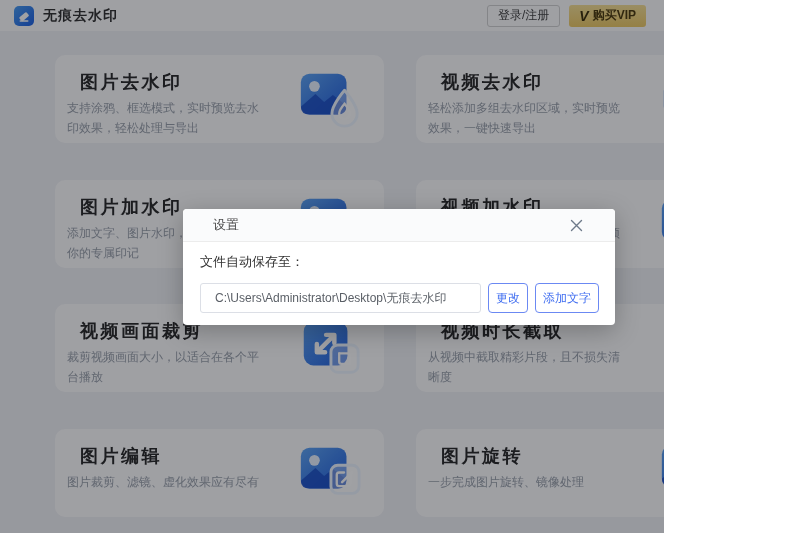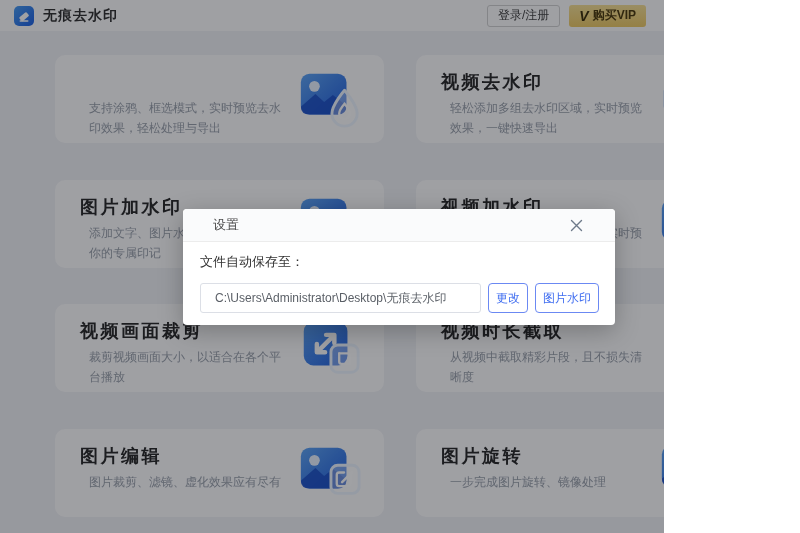--- a/index.html
+++ b/index.html
@@ -19,21 +19,21 @@
   .btn-vip { height:22px; padding:0 10px; border:none; border-radius:3px;
     background:linear-gradient(180deg,#f6e096,#edca66); font-size:12px; color:#4d3c10; font-weight:700;
     display:flex; align-items:center; gap:4px; margin-right:12px; cursor:pointer; }
   .vip-v { font-weight:900; font-size:14px; color:#3c2f0c; font-style:italic; }
   .winbtn { width:30px; height:31px; display:flex; align-items:center; justify-content:center; margin:0 2px; cursor:pointer; }
   .winbtn svg { display:block; }
 
   
   .card { position:absolute; width:329px; height:88px; background:#fdfdfe; border-radius:10px; z-index:1; cursor:pointer; }
   .card-title { position:absolute; left:25px; top:15px; font-size:18px; font-weight:700; color:#2b2b2b; letter-spacing:2.5px; }
-  .card-desc { position:absolute; left:34px; top:43px; width:202px; font-size:12px; line-height:20px; color:#9aa1ab; }
+  .card-desc { position:absolute; left:12px; top:43px; width:202px; font-size:12px; line-height:20px; color:#9aa1ab; }
   .card-icon { position:absolute; right:22px; top:10px; width:66px; height:66px; }
 
   
   .overlay { position:absolute; left:0; top:0; width:800px; height:533px; background:rgba(5,8,15,0.38); z-index:5; }
   .dialog { position:absolute; left:183px; top:209px; width:432px; height:116px; background:#ffffff;
     border-radius:4px; box-shadow:0 6px 24px rgba(0,0,0,0.25); z-index:10; }
   .dialog-header { height:33px; background:#fafbfc; border-bottom:1px solid #ececec;
     border-radius:4px 4px 0 0; display:flex; align-items:center; padding:0 30px; }
   .dialog-title { font-size:13px; color:#4a4a4a; }
   .dialog-close { margin-left:auto; width:18px; height:18px; display:flex; align-items:center; justify-content:center; cursor:pointer; }
@@ -81,20 +81,21 @@
         </svg>
     </div>
     <div class="winbtn" style="margin-right:8px">
       <svg width="11" height="11" viewBox="0 0 11 11">
           <path d="M1 1 L10 10 M10 1 L1 10" stroke="#555" stroke-width="1.3"></path>
         </svg>
     </div>
   </div>
 
   <div class="card" style="left:55px;top:55px">
+    <div class="card-title">图片去水印</div>
     <div class="card-desc">支持涂鸦、框选模式，实时预览去水印效果，轻松处理与导出</div>
     <svg class="card-icon" viewBox="0 0 68 68">
       <defs>
           <linearGradient id="g1" x1="0" y1="0" x2="1" y2="1">
         <stop offset="0" stop-color="#5fa5f5"></stop>
             <stop offset="1" stop-color="#2360dd"></stop>
           </linearGradient>
         </defs>
       <rect x="5" y="9" width="47" height="42" rx="9" fill="url(#g1)"></rect>
       <circle cx="19" cy="22" r="5.5" fill="#e8f2ff"></circle>
@@ -263,18 +264,18 @@
         <svg width="13" height="13" viewBox="0 0 13 13">
             <path d="M1.5 1.5 L11.5 11.5 M11.5 1.5 L1.5 11.5" stroke="#6e7a8a" stroke-width="1.4" stroke-linecap="round"></path>
           </svg>
       </span>
     </div>
     <div class="dialog-body">
       <div class="dialog-label">文件自动保存至：</div>
       <div class="dialog-row">
         <input class="path-input" type="text" value="C:\Users\Administrator\Desktop\无痕去水印" style="">
         <button class="dlg-btn">更改</button>
-        <button class="dlg-btn">图片水印</button>
+        <button class="dlg-btn">添加文字</button>
       </div>
     </div>
   </div>
 
 </div>
 
 </body></html>

